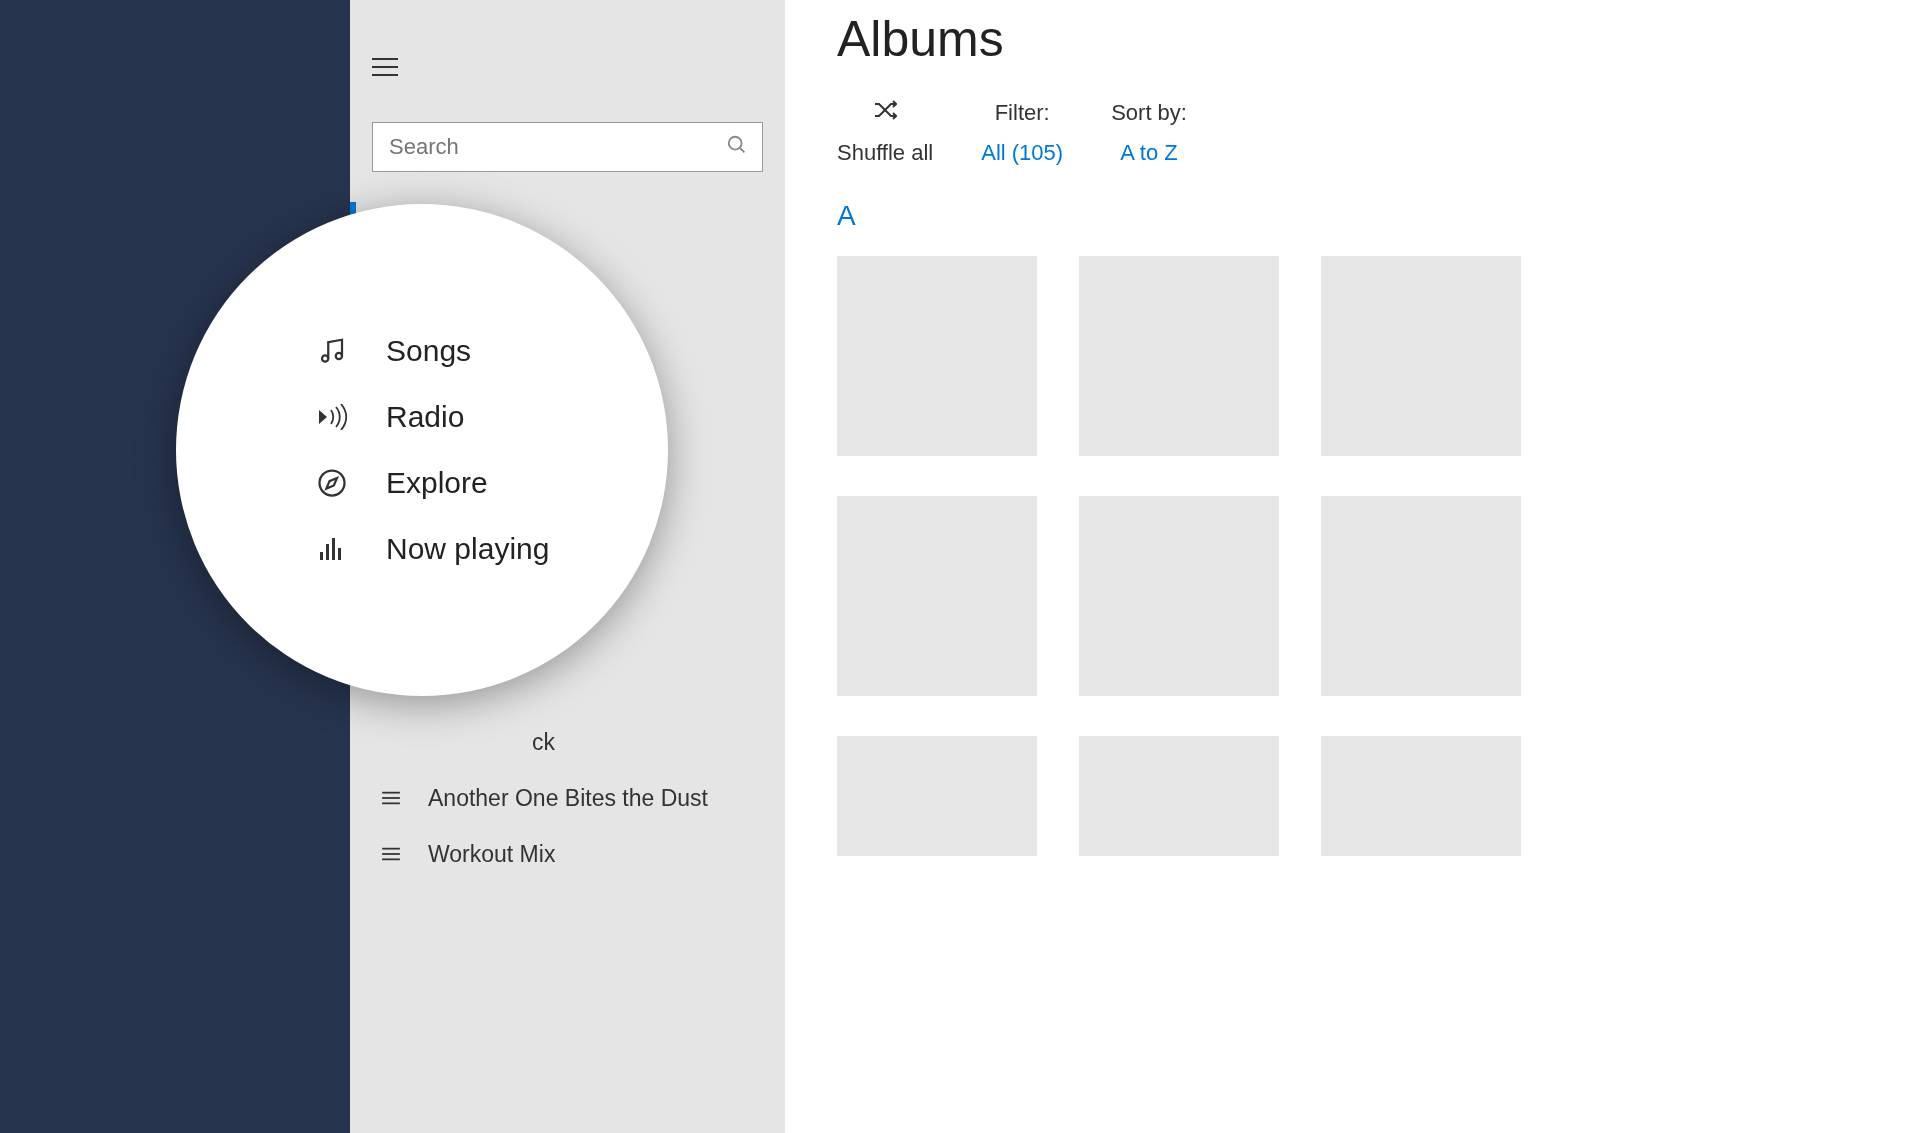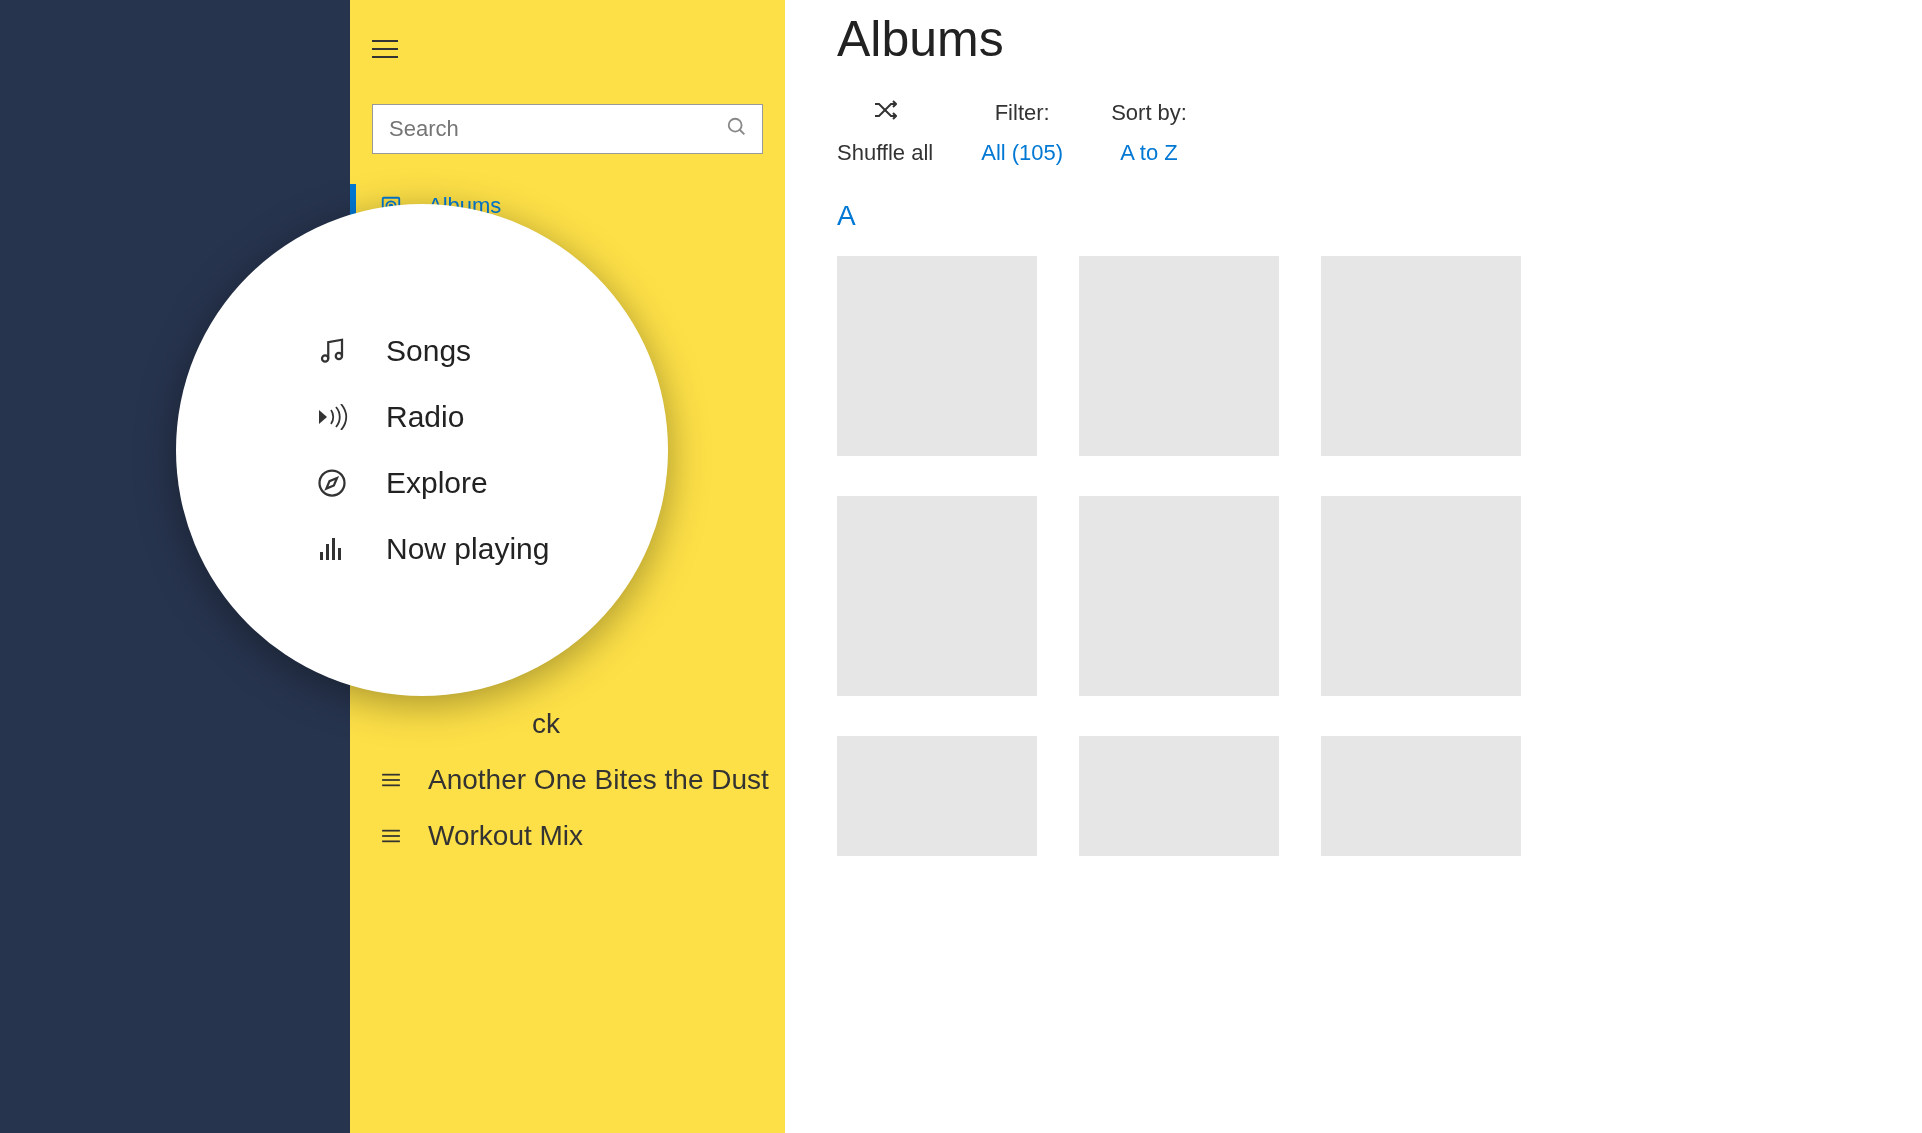--- a/index.html
+++ b/index.html
@@ -14,24 +14,24 @@
     display: flex;
     width: 100%; height: 100%;
   }
   .left-margin {
     width: 350px;
     background: #27344e;
     flex-shrink: 0;
   }
   .sidebar {
     width: 435px;
-    background: #fde047;
+    background: #e5e5e5;
     flex-shrink: 0;
     position: relative;
-    padding-top: 20px;
+    padding-top: 38px;
   }
   .hamburger {
     margin-left: 22px;
     margin-top: 12px;
     width: 34px; height: 34px;
     display: flex; flex-direction: column; justify-content: center; gap: 6px;
     cursor: pointer;
   }
   .hamburger span {
     height: 2px; background: #333; width: 26px;
@@ -73,21 +73,21 @@
   .nav-icon {
     width: 30px; display:flex; justify-content:center; align-items:center;
   }
   .nav-label {
     margin-left: 22px;
   }
   .playlist-item {
     display: flex; align-items: center;
     height: 56px;
     padding-left: 26px;
-    font-size: 28px;
+    font-size: 23px;
     color: #333;
     cursor: pointer;
     text-align: center;
   }
   .playlist-icon { width: 30px; display:flex; justify-content:center; }
   .playlist-label { margin-left: 22px; }
 
   .main {
     flex: 1;
     padding: 10px 0 0 52px;

